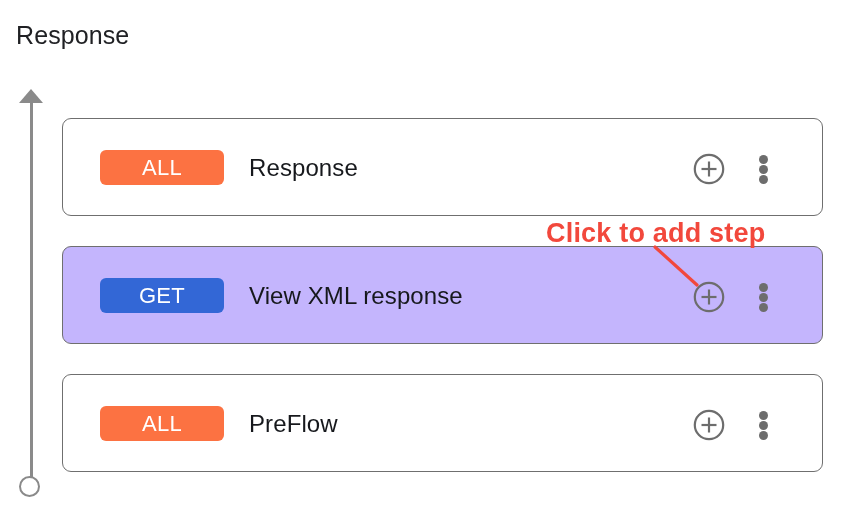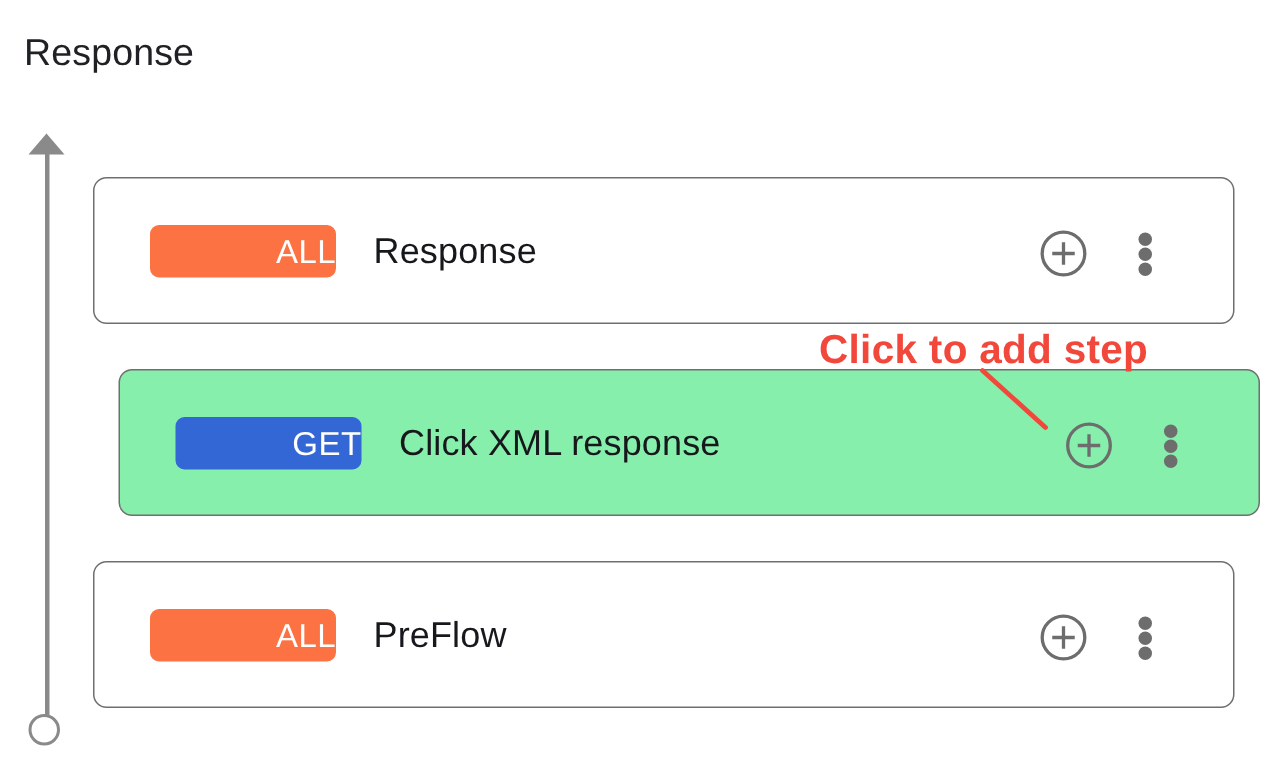--- a/index.html
+++ b/index.html
@@ -74,38 +74,37 @@
     position: absolute;
     left: 62px;
     width: 761px;
     height: 98px;
     box-sizing: border-box;
     border: 1.6px solid #6f6f6f;
     border-radius: 9px;
     background: #ffffff;
   }
   .card.selected {
-    background: #86efac;
-    margin-left: 17px;
+    background: #c4b5fd;
   }
   .card-row-1 { top: 118px; }
   .card-row-2 { top: 246px; }
   .card-row-3 { top: 374px; }
 
   .badge {
     position: absolute;
     left: 37px;
     top: 31px;
     width: 124px;
     height: 35px;
     border-radius: 6px;
     color: #ffffff;
     font-size: 22px;
     line-height: 35px;
-    text-align: right;
+    text-align: center;
     letter-spacing: 0.3px;
     box-sizing: border-box;
   }
   .badge.all { background: #fc7242; }
   .badge.get { background: #3367d6; }
 
   .step-label {
     position: absolute;
     left: 186px;
     top: 33px;
@@ -192,21 +191,21 @@
     </div>
     <div class="kebab-btn">
       <i></i>
       <i></i>
       <i></i>
     </div>
   </div>
 
   <div class="card card-row-2 selected">
     <div class="badge get">GET</div>
-    <div class="step-label">Click XML response</div>
+    <div class="step-label">View XML response</div>
     <div class="add-step-btn">
       <svg width="32" height="32" viewBox="0 0 32 32">
         <circle cx="16" cy="16" r="14.2" fill="none" stroke="#6d6d6d" stroke-width="2.2"></circle>
         <line x1="16" y1="8.5" x2="16" y2="23.5" stroke="#6d6d6d" stroke-width="2.2"></line>
         <line x1="8.5" y1="16" x2="23.5" y2="16" stroke="#6d6d6d" stroke-width="2.2"></line>
       </svg>
     </div>
     <div class="kebab-btn">
       <i></i>
       <i></i>

